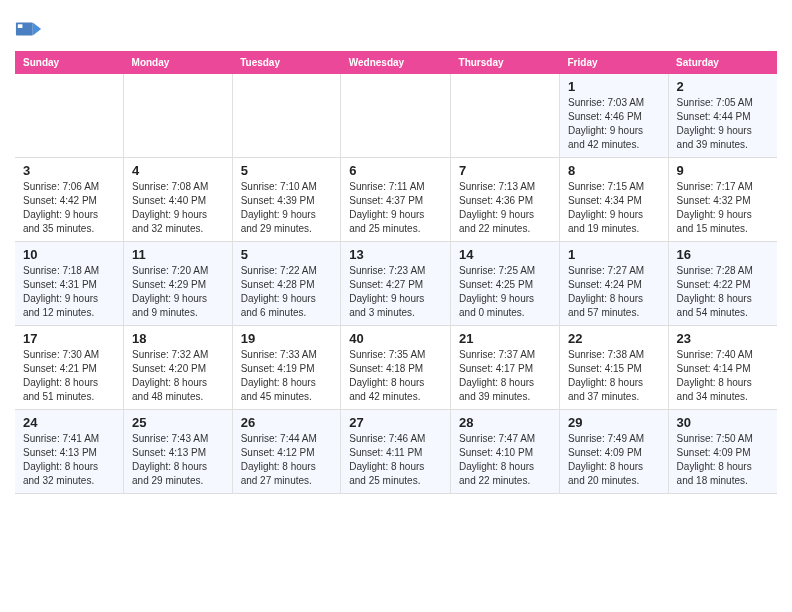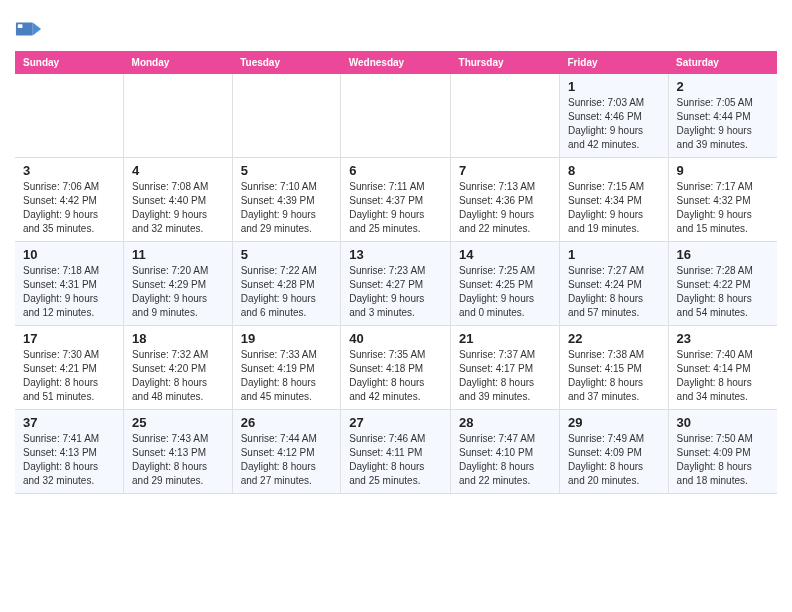--- a/index.html
+++ b/index.html
@@ -236,21 +236,21 @@
           <span class="day-num">22</span>
           <div class="day-info">Sunrise: 7:38 AM<br>Sunset: 4:15 PM<br>Daylight: 8 hours<br>and 37 minutes.</div>
         </td>
         <td>
           <span class="day-num">23</span>
           <div class="day-info">Sunrise: 7:40 AM<br>Sunset: 4:14 PM<br>Daylight: 8 hours<br>and 34 minutes.</div>
         </td>
       </tr>
       <tr>
         <td>
-          <span class="day-num">37</span>
+          <span class="day-num">24</span>
           <div class="day-info">Sunrise: 7:41 AM<br>Sunset: 4:13 PM<br>Daylight: 8 hours<br>and 32 minutes.</div>
         </td>
         <td>
           <span class="day-num">25</span>
           <div class="day-info">Sunrise: 7:43 AM<br>Sunset: 4:13 PM<br>Daylight: 8 hours<br>and 29 minutes.</div>
         </td>
         <td>
           <span class="day-num">26</span>
           <div class="day-info">Sunrise: 7:44 AM<br>Sunset: 4:12 PM<br>Daylight: 8 hours<br>and 27 minutes.</div>
         </td>

